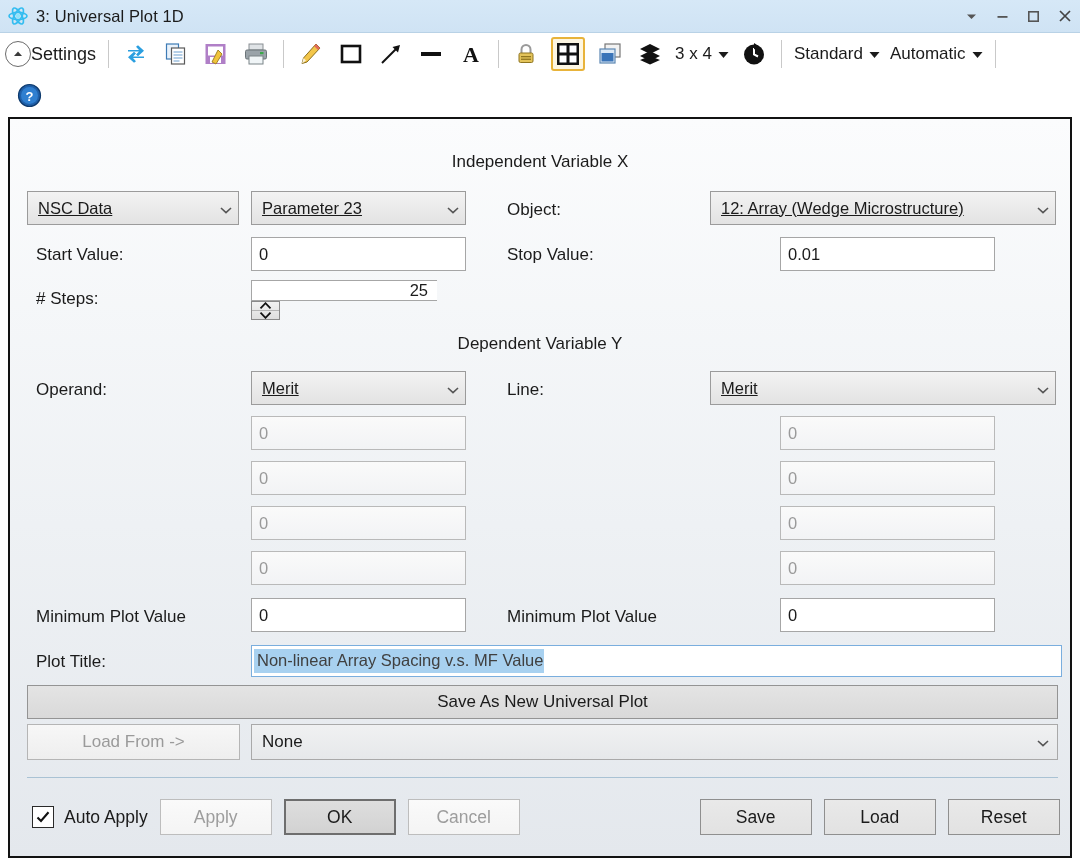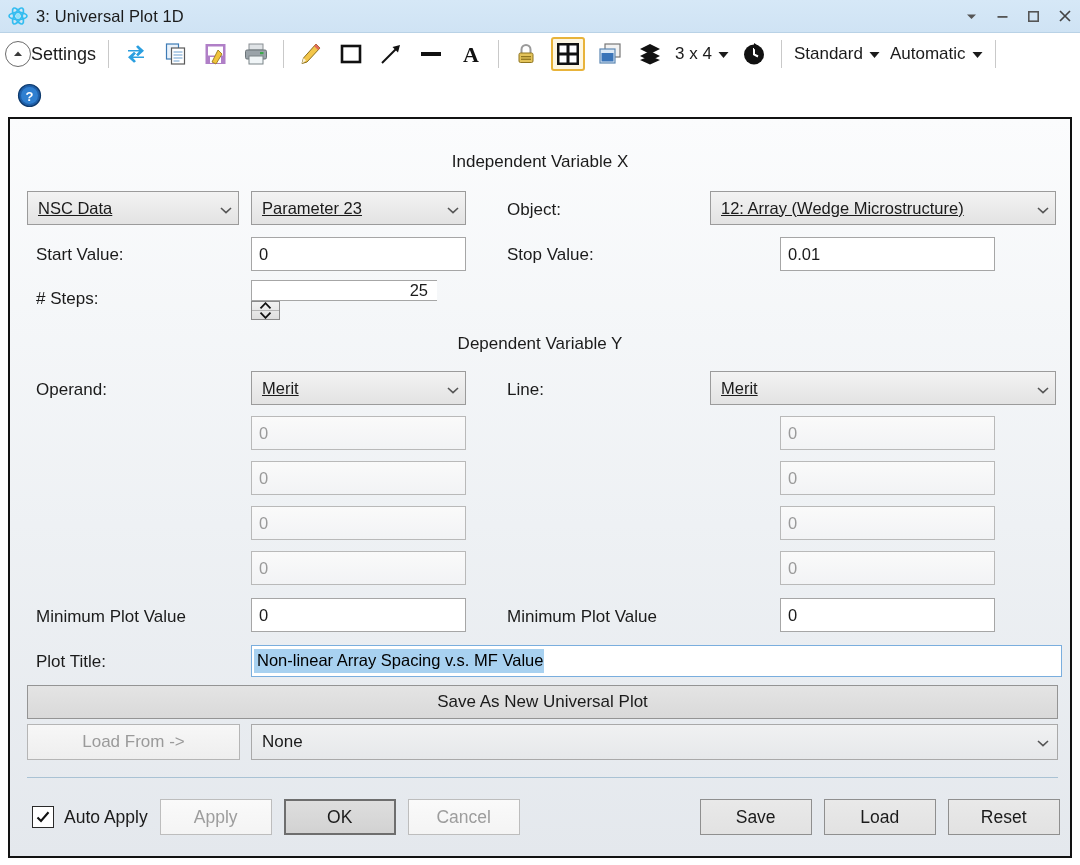--- a/index.html
+++ b/index.html
@@ -125,21 +125,21 @@
   .spin-b { flex: 1; display: flex; align-items: center; justify-content: center; }
   .spin-b:first-child { border-bottom: 1px solid #b4b4b4; }
 
   
   .title-field {
     position: absolute; height: 32px; background: #ffffff;
     border: 1px solid #7aaede; display: flex; align-items: center;
     padding: 0 2px; font-size: 16.5px; color: #1b1b1b;
   }
   .sel-text {
-    background: #a8d1f0; color: #000000; padding: 2px 1px 3px 3px;
+    background: #a8d1f0; color: #404040; padding: 2px 1px 3px 3px;
     line-height: 1.1;
   }
 
   
   .wide-btn {
     position: absolute; height: 34px;
     background: linear-gradient(to bottom,#e4e4e4 0%, #d9d9d9 100%);
     border: 1px solid #949494;
     display: flex; align-items: center; justify-content: center;
     font-size: 17px; color: #1b1b1b;

